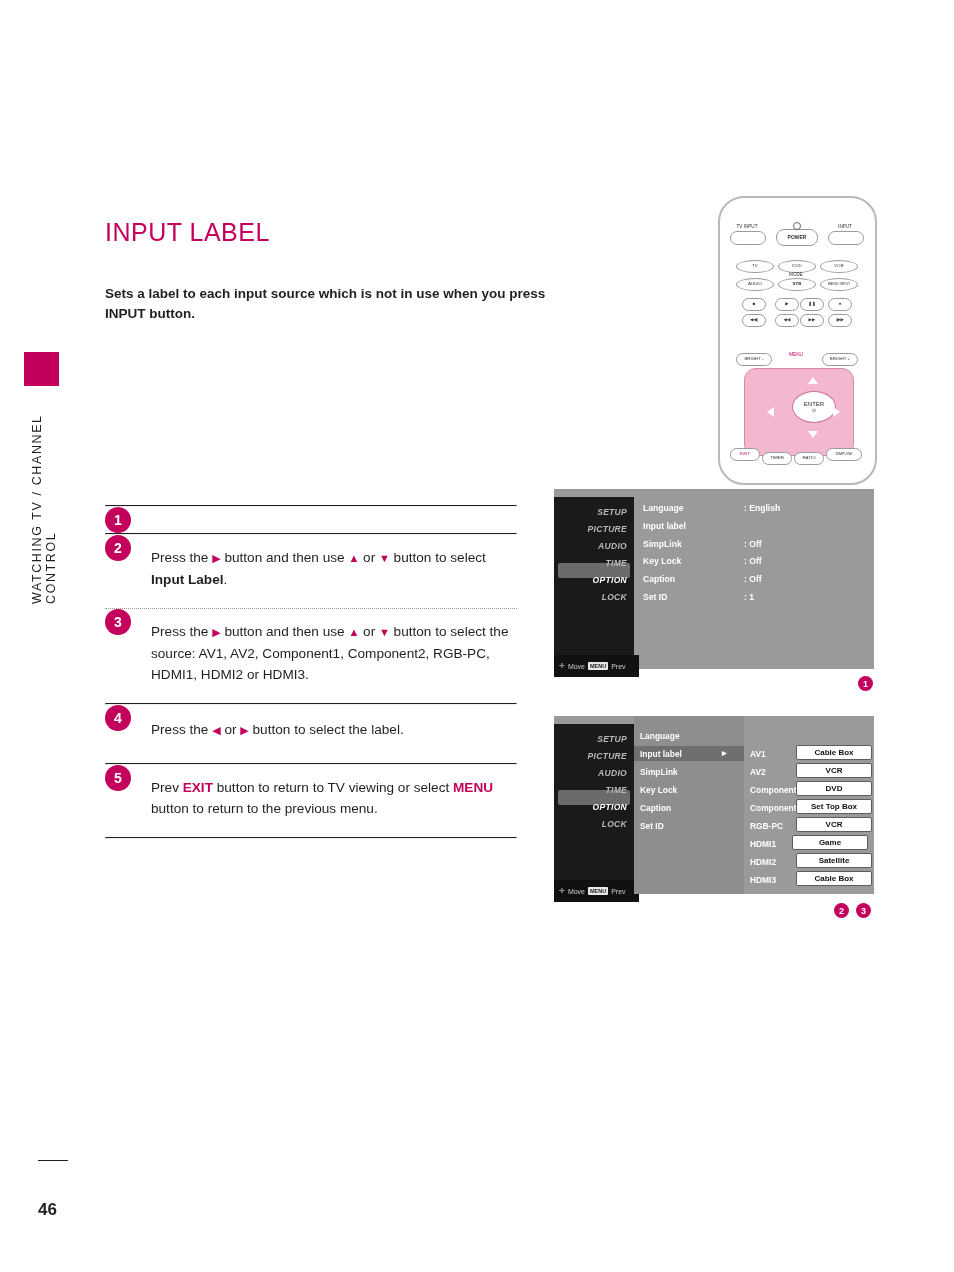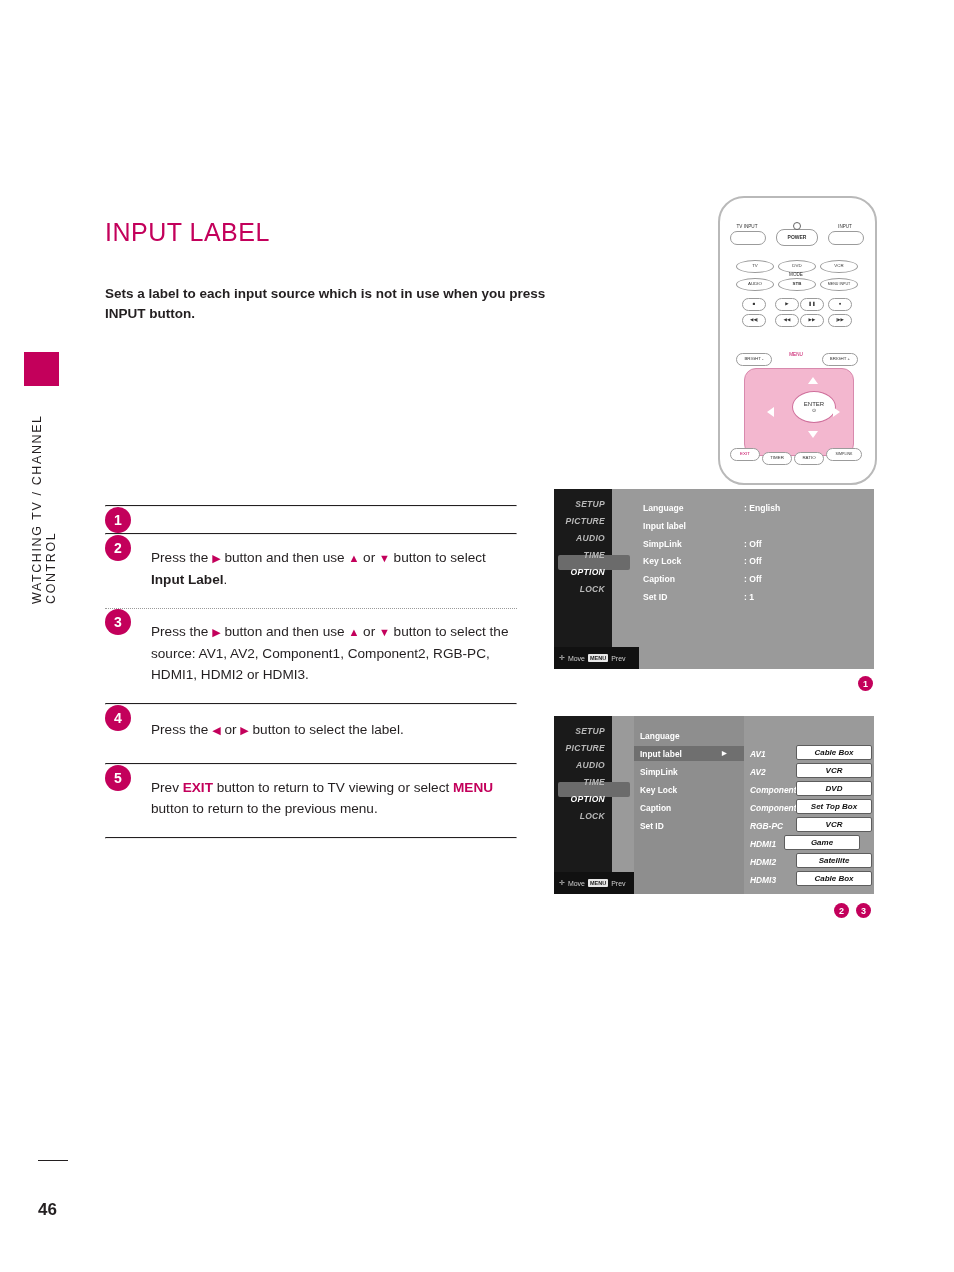--- a/index.html
+++ b/index.html
@@ -93,21 +93,21 @@
   .tri-rt { border-top:5px solid transparent; border-bottom:5px solid transparent; border-left:7px solid #fff; }
 
   
   .osd {
     position:absolute; background:#9a9a9a;
     box-shadow:0 0 0 0 transparent;
   }
   .osd1 { left:554px; top:489px; width:320px; height:180px; }
   .osd2 { left:554px; top:716px; width:320px; height:178px; }
   .osd-left {
-    position:absolute; left:0; top:0; width:58px; height:100%;
+    position:absolute; left:0; top:8px; width:80px; height:100%;
     background:#1a1a1a;
   }
   .osd-left .mi {
     position:absolute; right:7px;
     font-size:8.5px; font-style:italic; font-weight:bold; color:#b9b9b9;
     letter-spacing:0.3px;
   }
   .osd-left .mi.sel { color:#ffffff; }
   .osd-hl {
     position:absolute; left:4px; width:72px; height:15px;
@@ -129,21 +129,20 @@
   }
   .osd-val { position:absolute; font-size:8.6px; color:#ffffff; font-weight:bold; }
 
   .osd2-mid {
     position:absolute; left:80px; top:0; width:110px; bottom:0;
     background:#8e8e8e;
   }
   .osd2-right {
     position:absolute; left:190px; top:0; right:0; bottom:0;
     background:#9a9a9a;
-    font-style:italic;
   }
   .lblbtn {
     position:absolute; width:74px; height:13px; background:#ffffff;
     border:1px solid #5d5d5d; border-radius:2px;
     font-size:8px; font-weight:bold; color:#111;
     display:flex; align-items:center; justify-content:center;
   }
   .srcname {
     position:absolute; font-size:8.4px; font-weight:bold; color:#ffffff;
   }
@@ -325,21 +324,21 @@
       <div class="lblbtn" style="left:52px;top:29px;">Cable Box</div>
       <div class="srcname" style="left:6px;top:51px;">AV2</div>
       <div class="lblbtn" style="left:52px;top:47px;">VCR</div>
       <div class="srcname" style="left:6px;top:69px;">Component1</div>
       <div class="lblbtn" style="left:52px;top:65px;">DVD</div>
       <div class="srcname" style="left:6px;top:87px;">Component2</div>
       <div class="lblbtn" style="left:52px;top:83px;">Set Top Box</div>
       <div class="srcname" style="left:6px;top:105px;">RGB-PC</div>
       <div class="lblbtn" style="left:52px;top:101px;">VCR</div>
       <div class="srcname" style="left:6px;top:123px;">HDMI1</div>
-      <div class="lblbtn" style="left:40px;top:119px;">Game</div>
+      <div class="lblbtn" style="left:48px;top:119px;">Game</div>
       <div class="srcname" style="left:6px;top:141px;">HDMI2</div>
       <div class="lblbtn" style="left:52px;top:137px;">Satellite</div>
       <div class="srcname" style="left:6px;top:159px;">HDMI3</div>
       <div class="lblbtn" style="left:52px;top:155px;">Cable Box</div>
     </div>
   </div>
   <div class="callout" style="left:834px;top:903px;">2</div>
   <div class="callout" style="left:856px;top:903px;">3</div>
 
   <div class="bottom-rule"></div>

